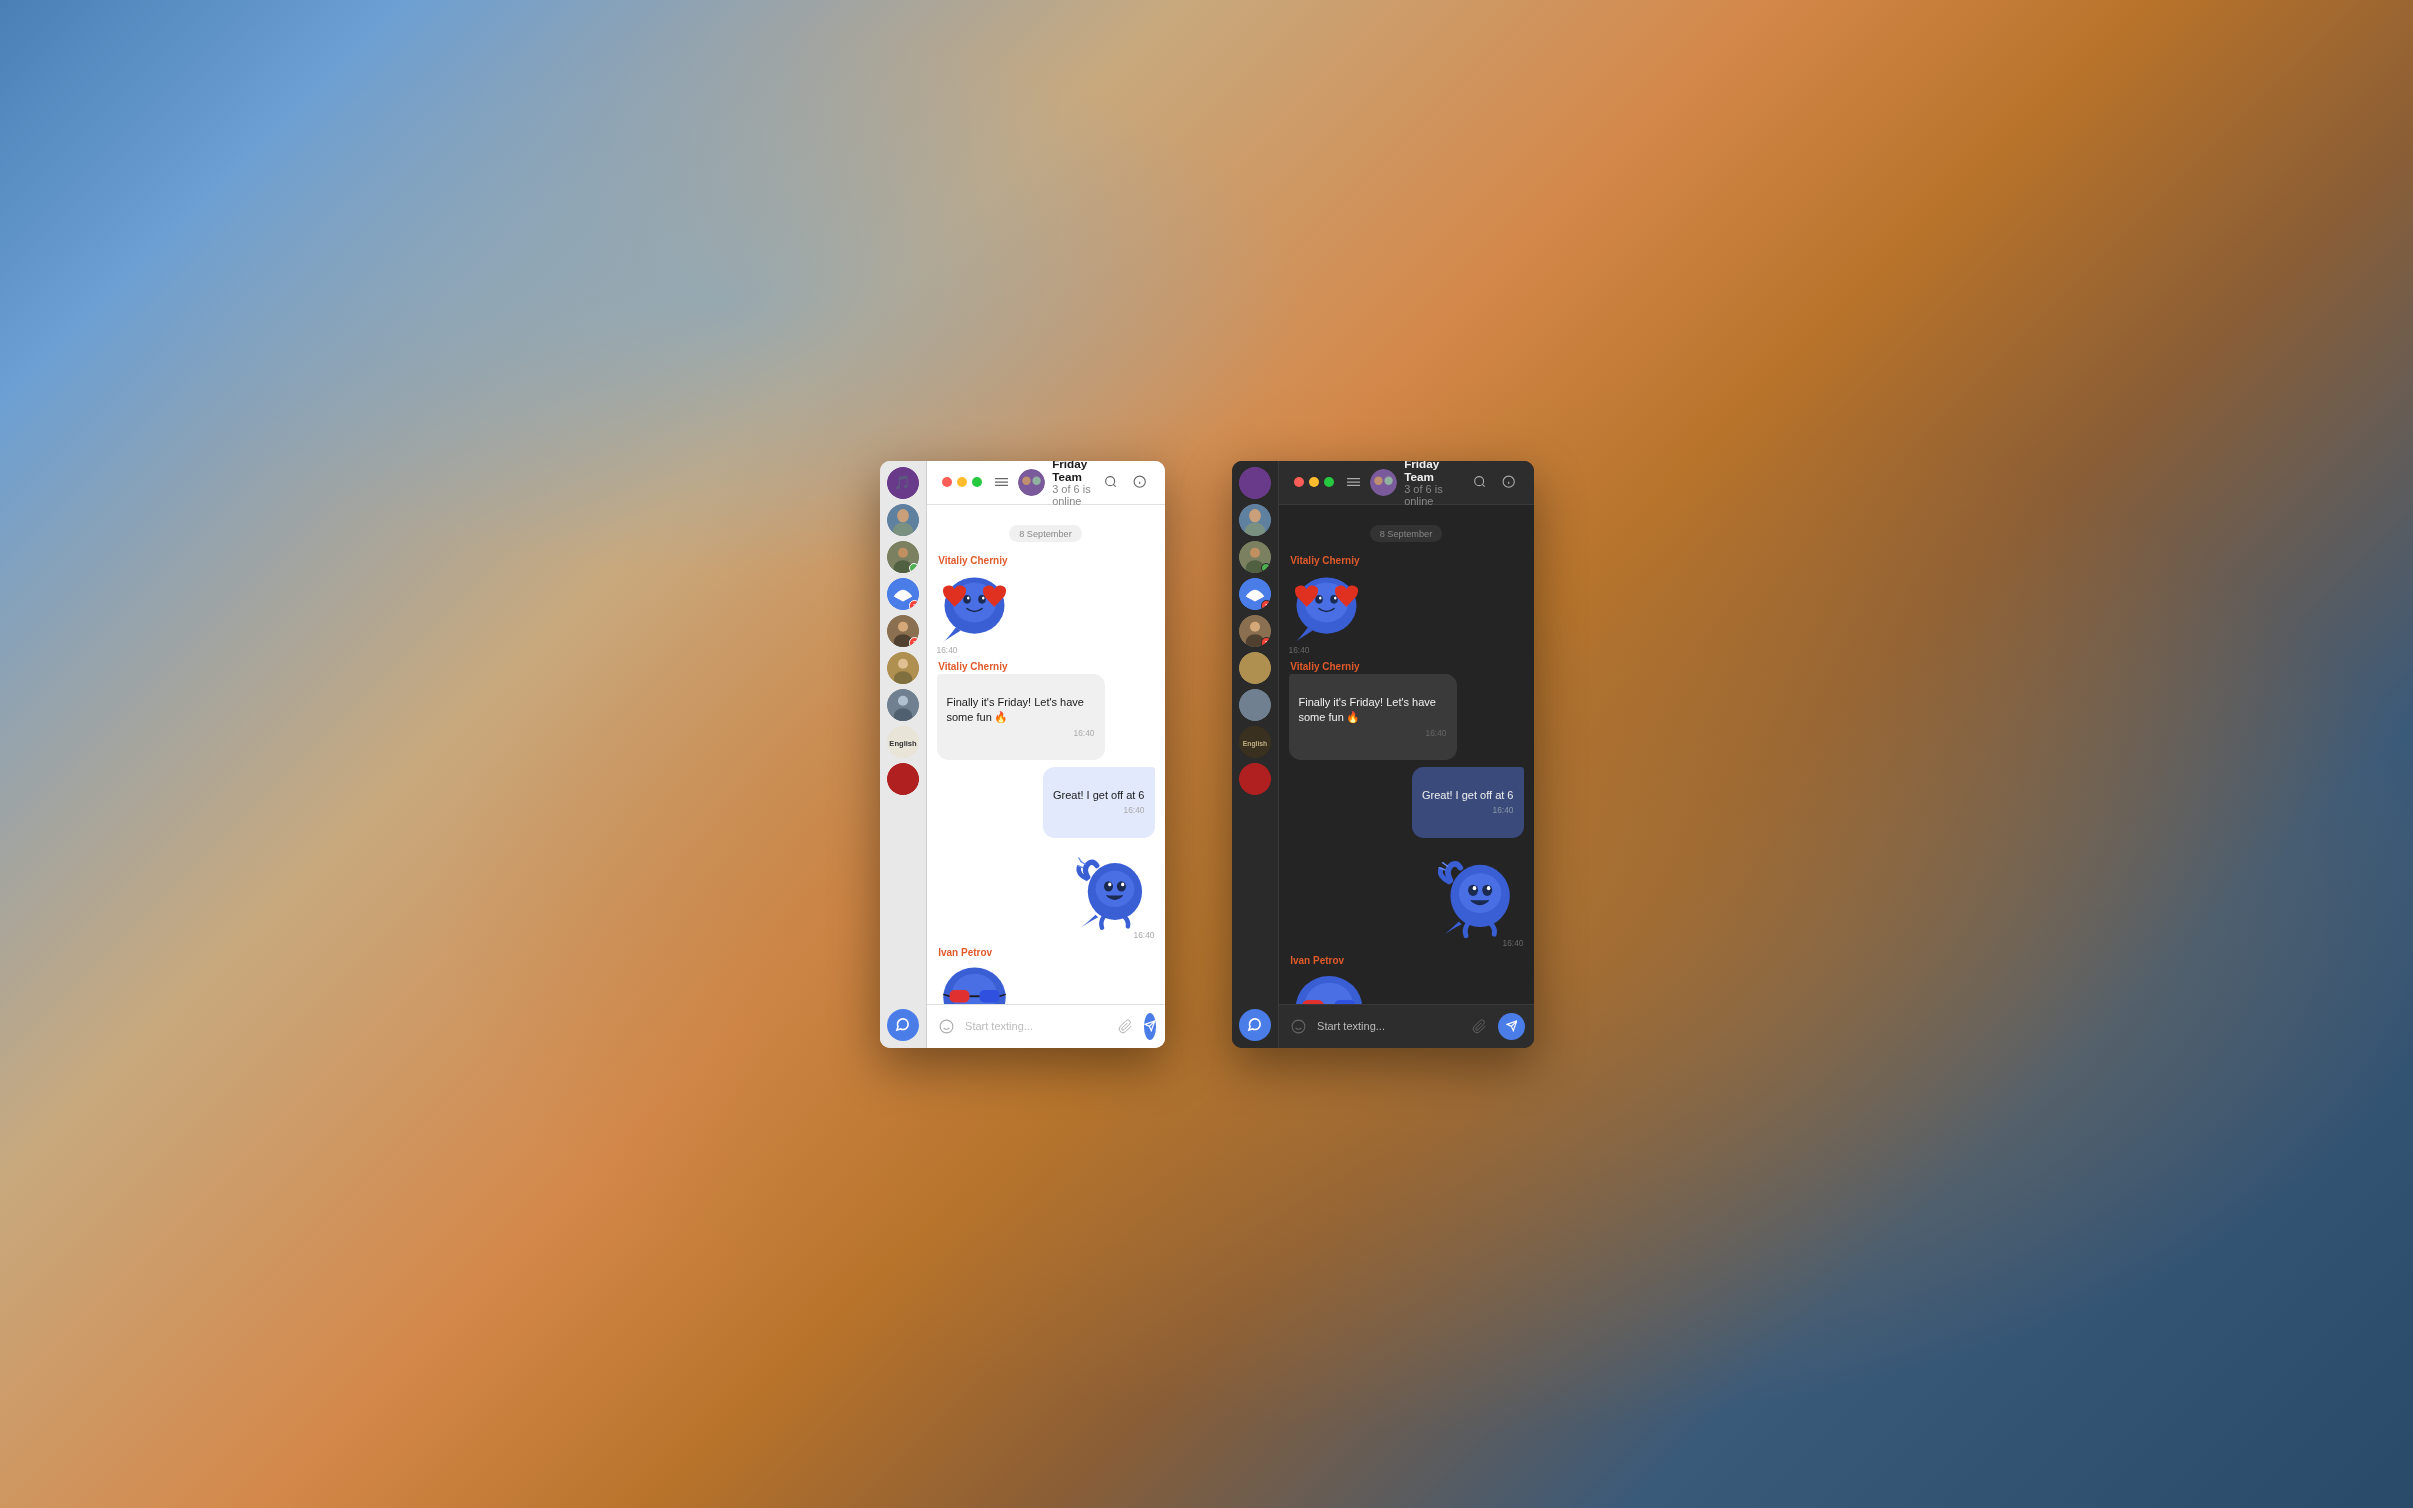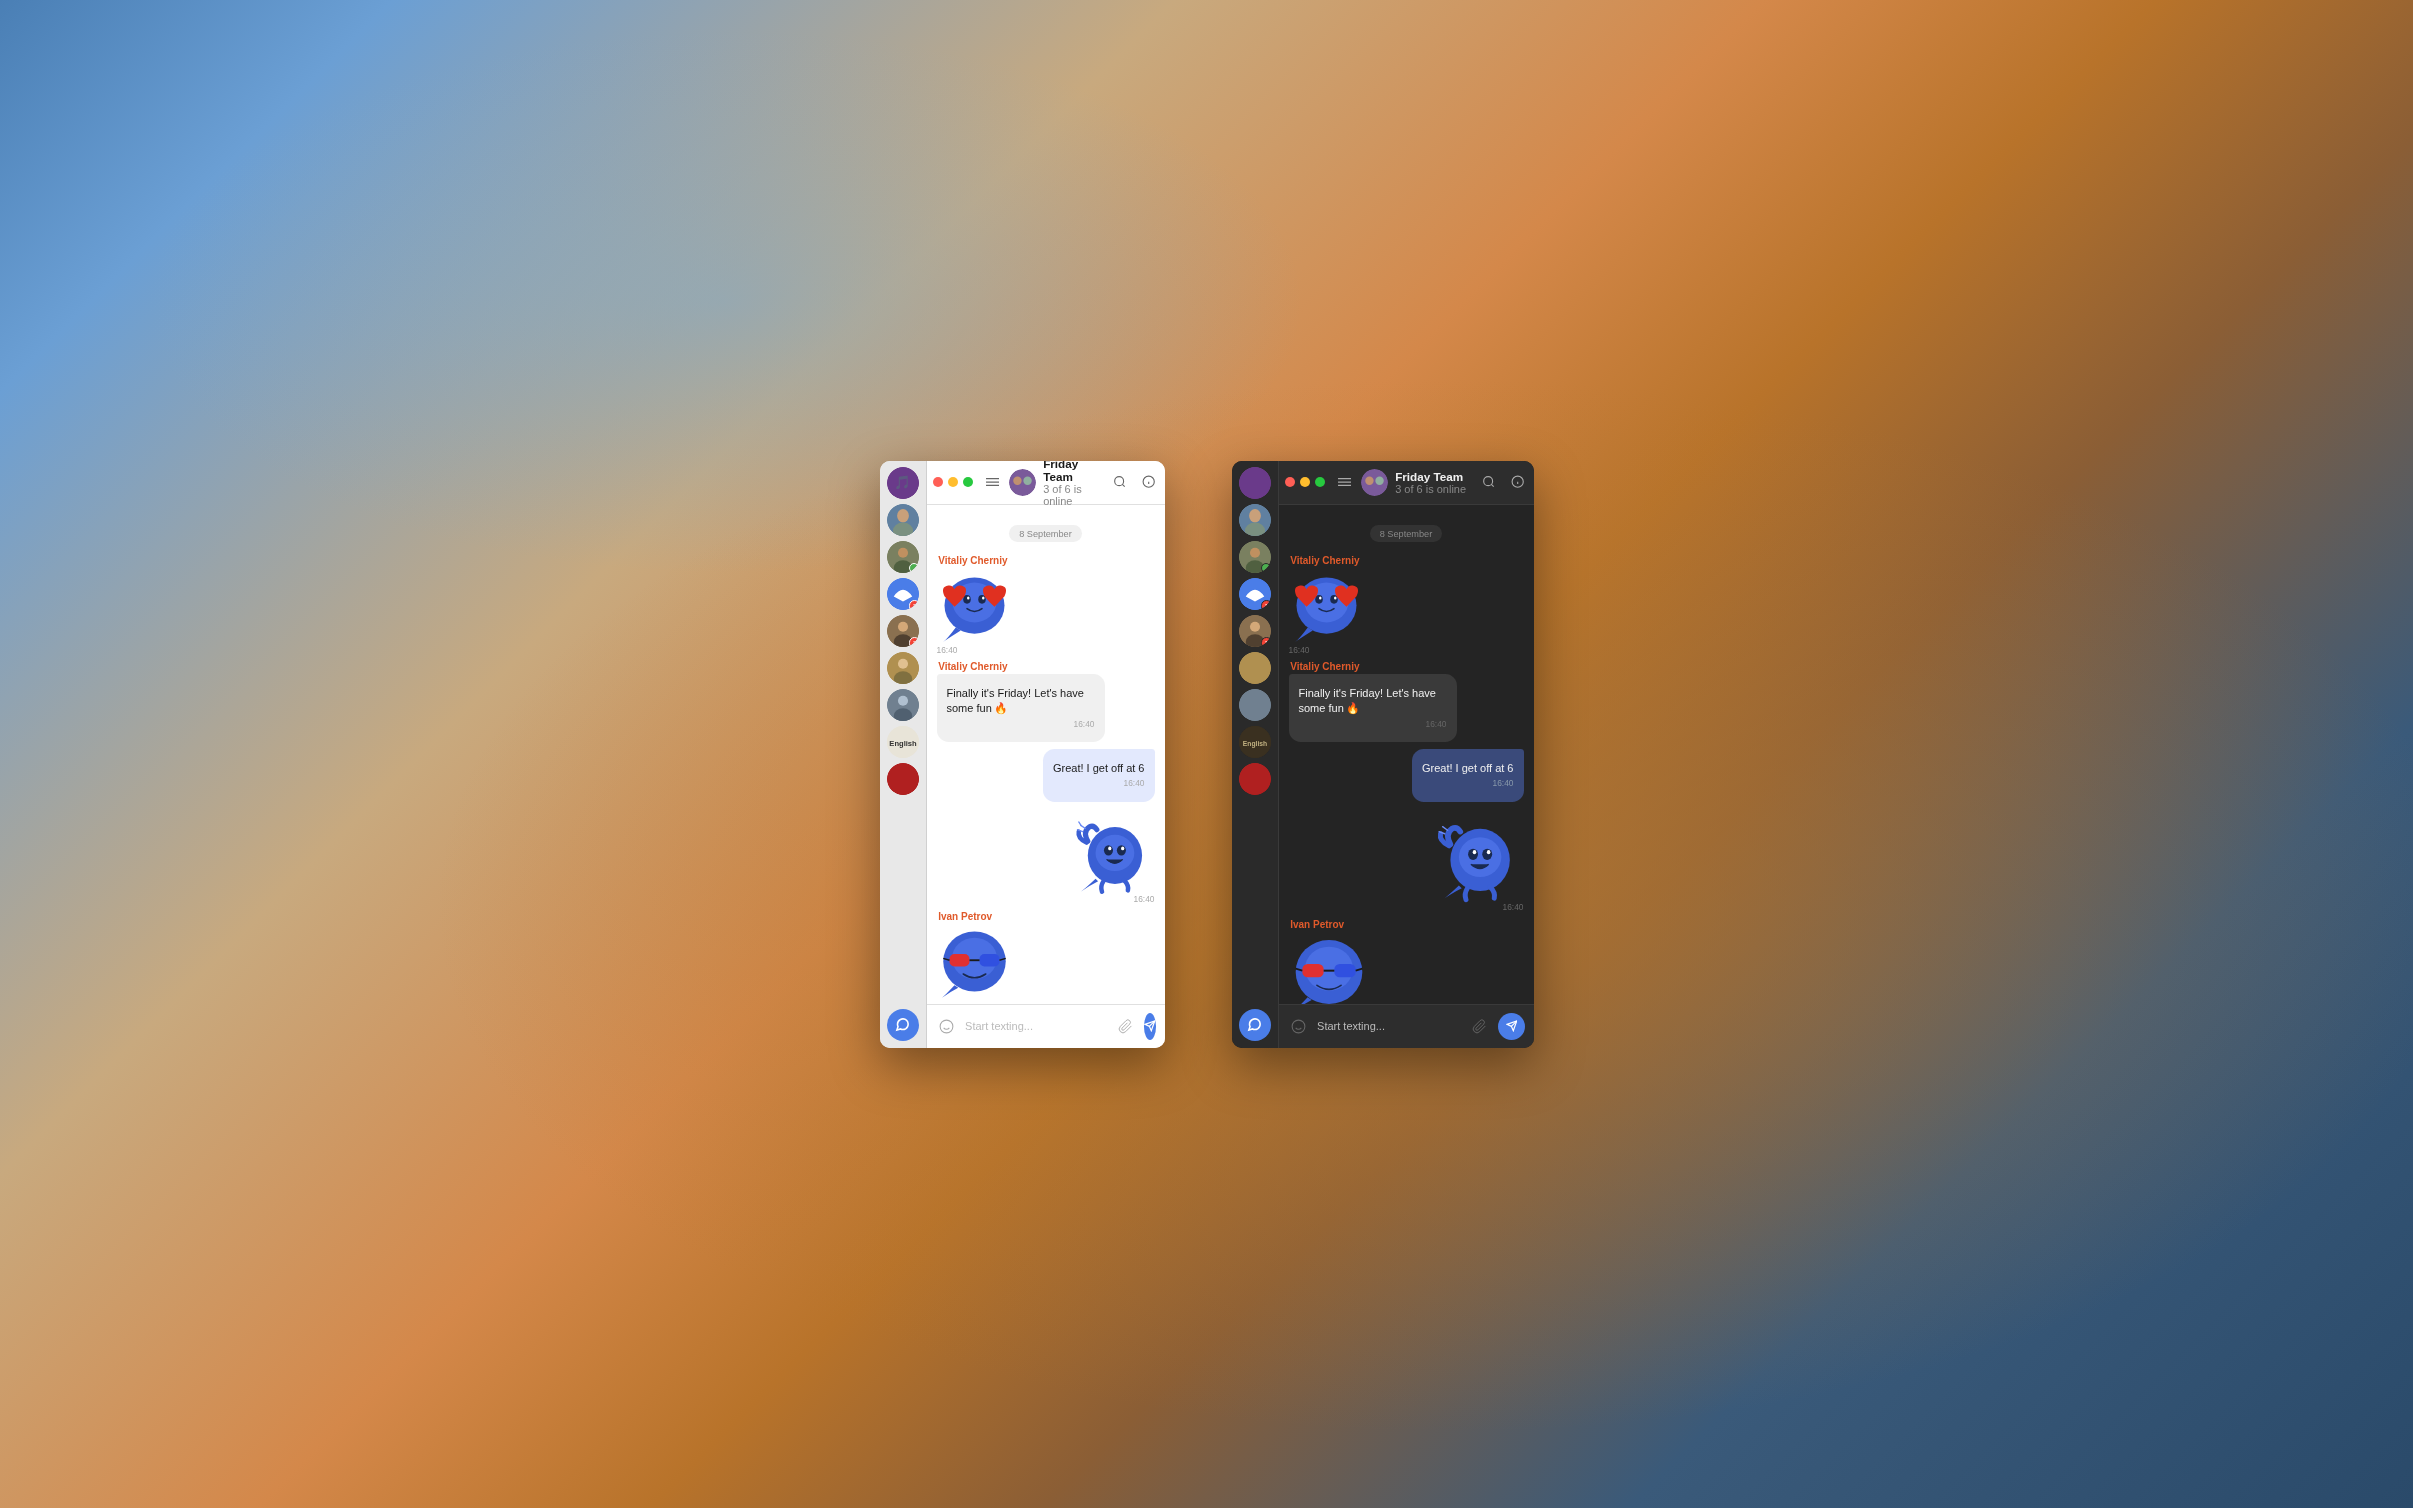--- a/index.html
+++ b/index.html
@@ -151,21 +151,21 @@
       display: flex;
       flex-direction: column;
       min-width: 0;
     }
 
     
     .titlebar {
       height: 44px;
       display: flex;
       align-items: center;
-      padding: 0 6px;
+      padding: 0 15px;
       gap: 6.7px;
       flex-shrink: 0;
     }
 
     .light .titlebar {
       background: white;
       border-bottom: 0.8px solid #e0e0e0;
     }
 
     .dark .titlebar {
@@ -297,21 +297,21 @@
     .msg-time {
       font-size: 8.4px;
       margin-top: 1.7px;
     }
 
     .light .msg-time { color: #aaa; }
     .dark .msg-time { color: #666; }
 
     .text-bubble {
       max-width: 168px;
-      padding: 12px 10px;
+      padding: 21px 10px;
       border-radius: 11.7px;
       font-size: 11px;
       line-height: 1.4;
       position: relative;
     }
 
     .bubble-incoming {
       border-radius: 3.4px 11.7px 11.7px 11.7px;
     }
 

